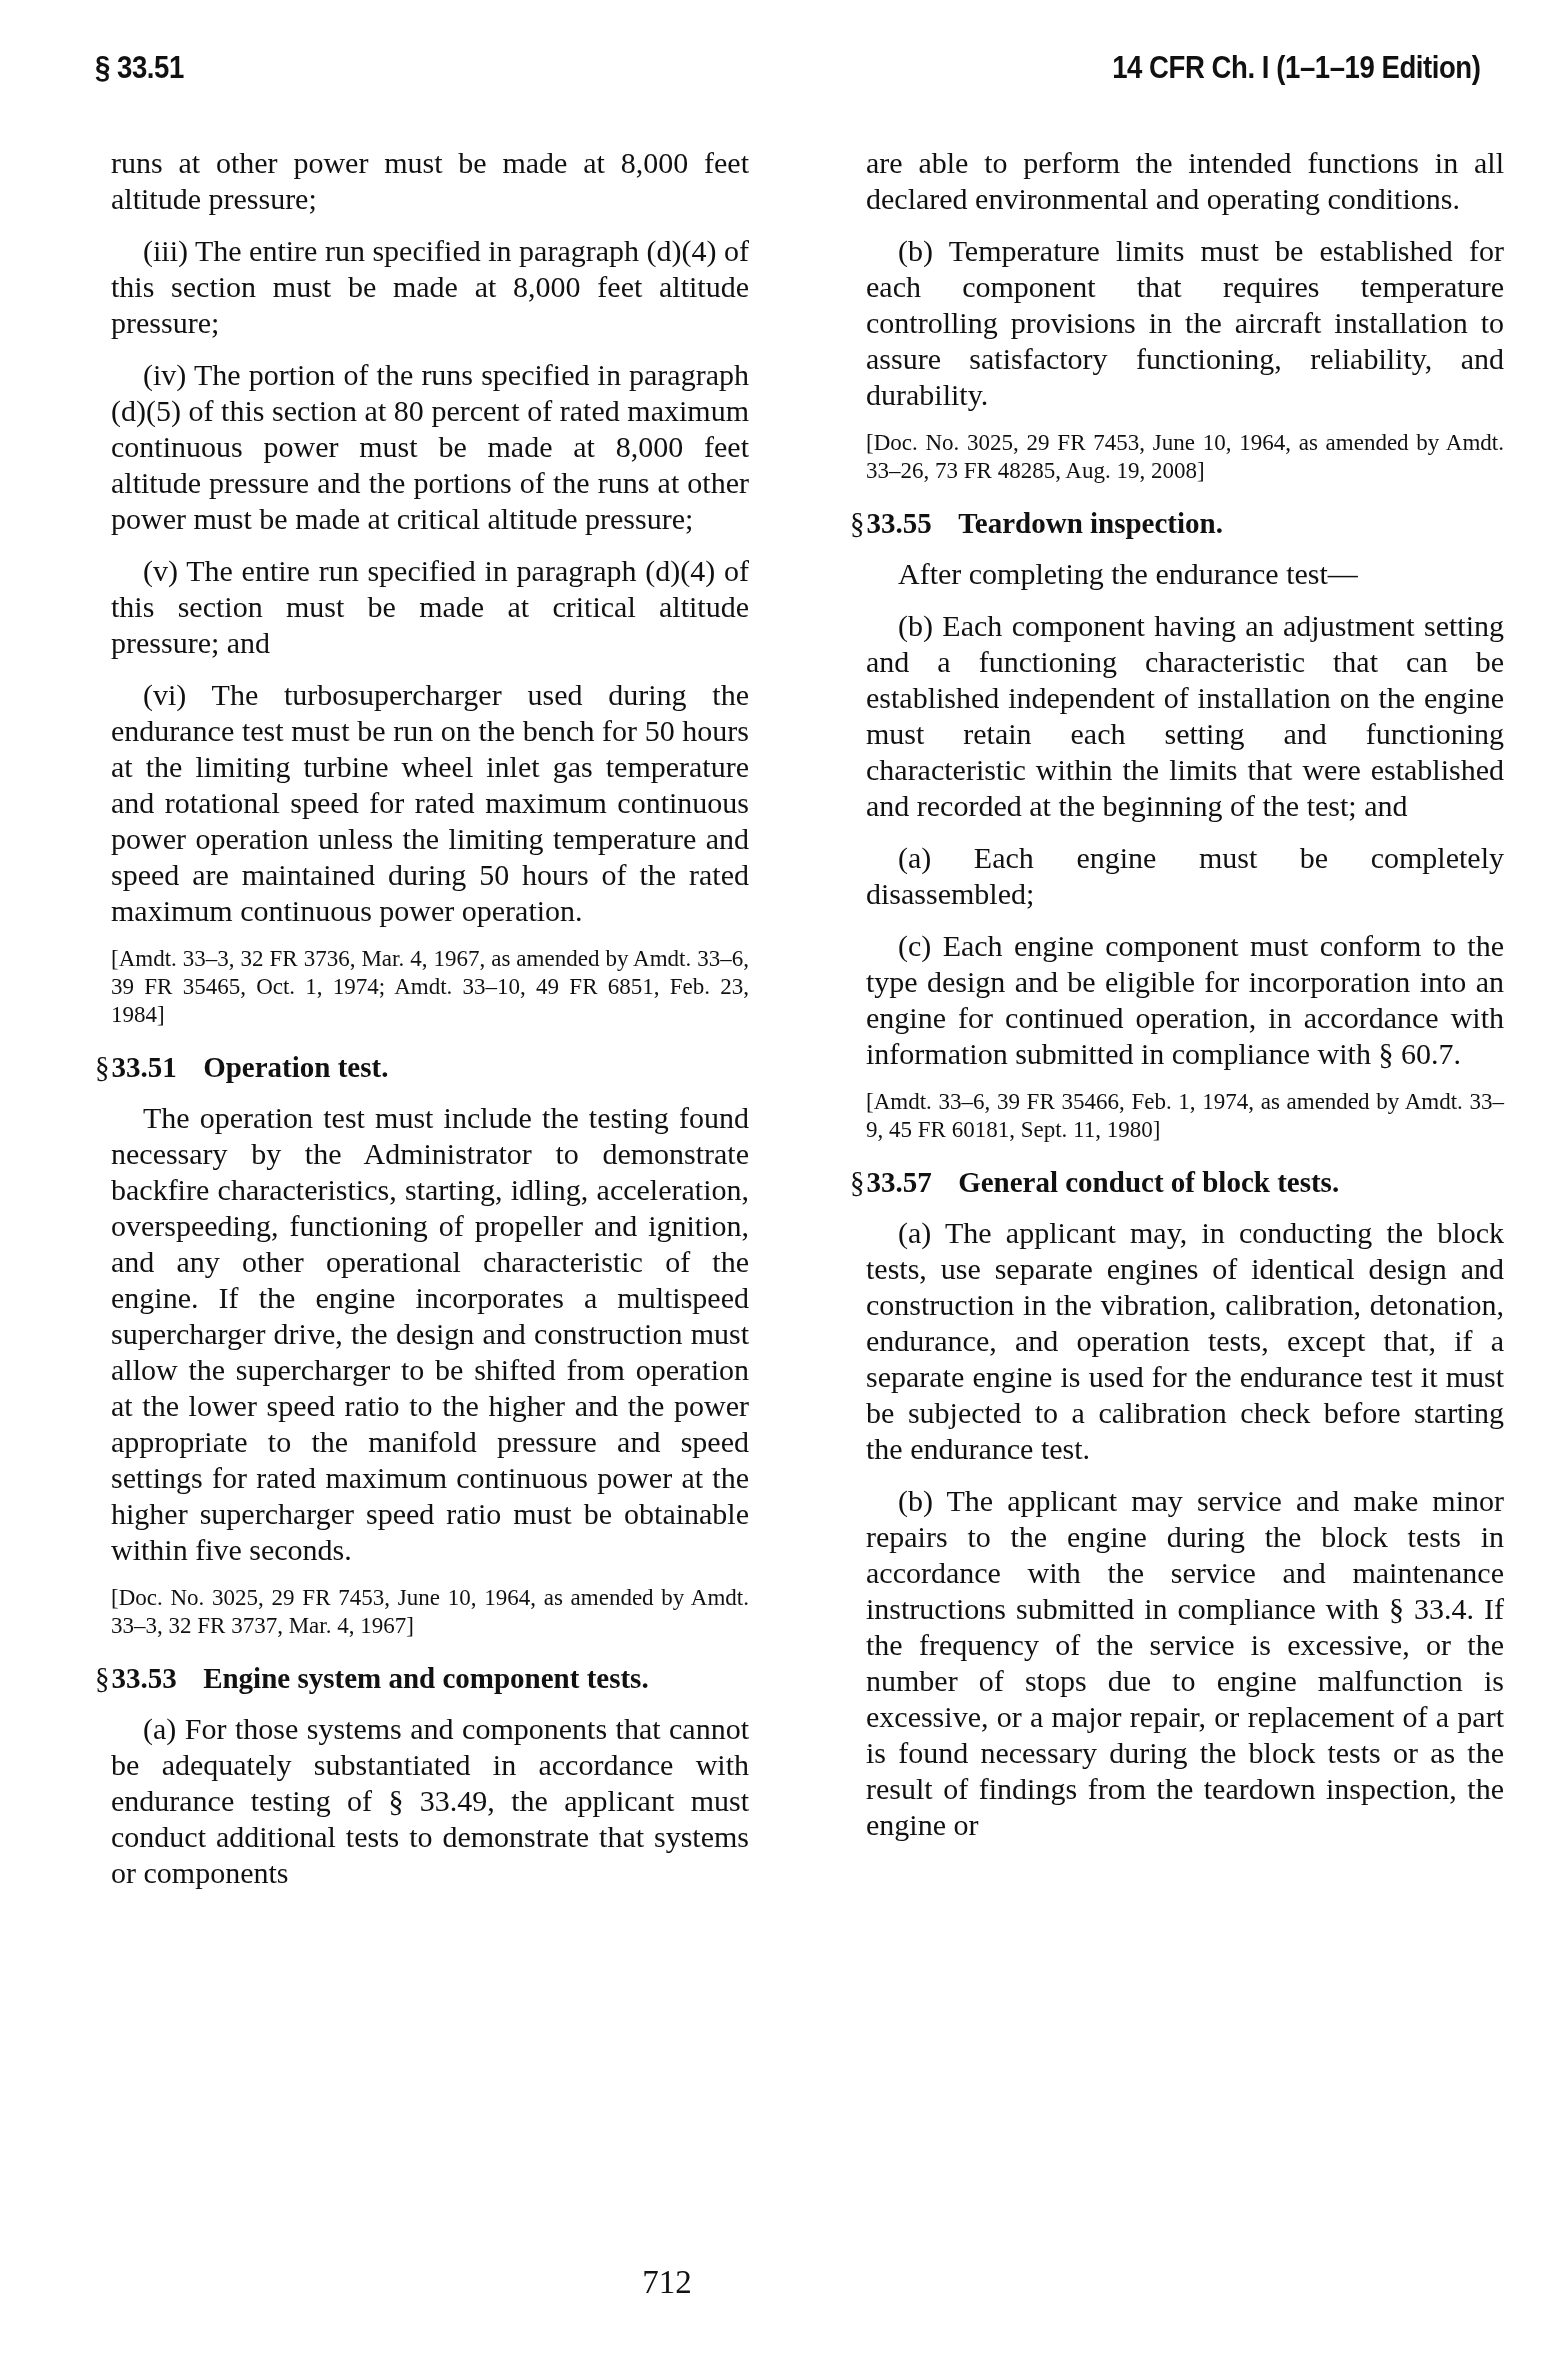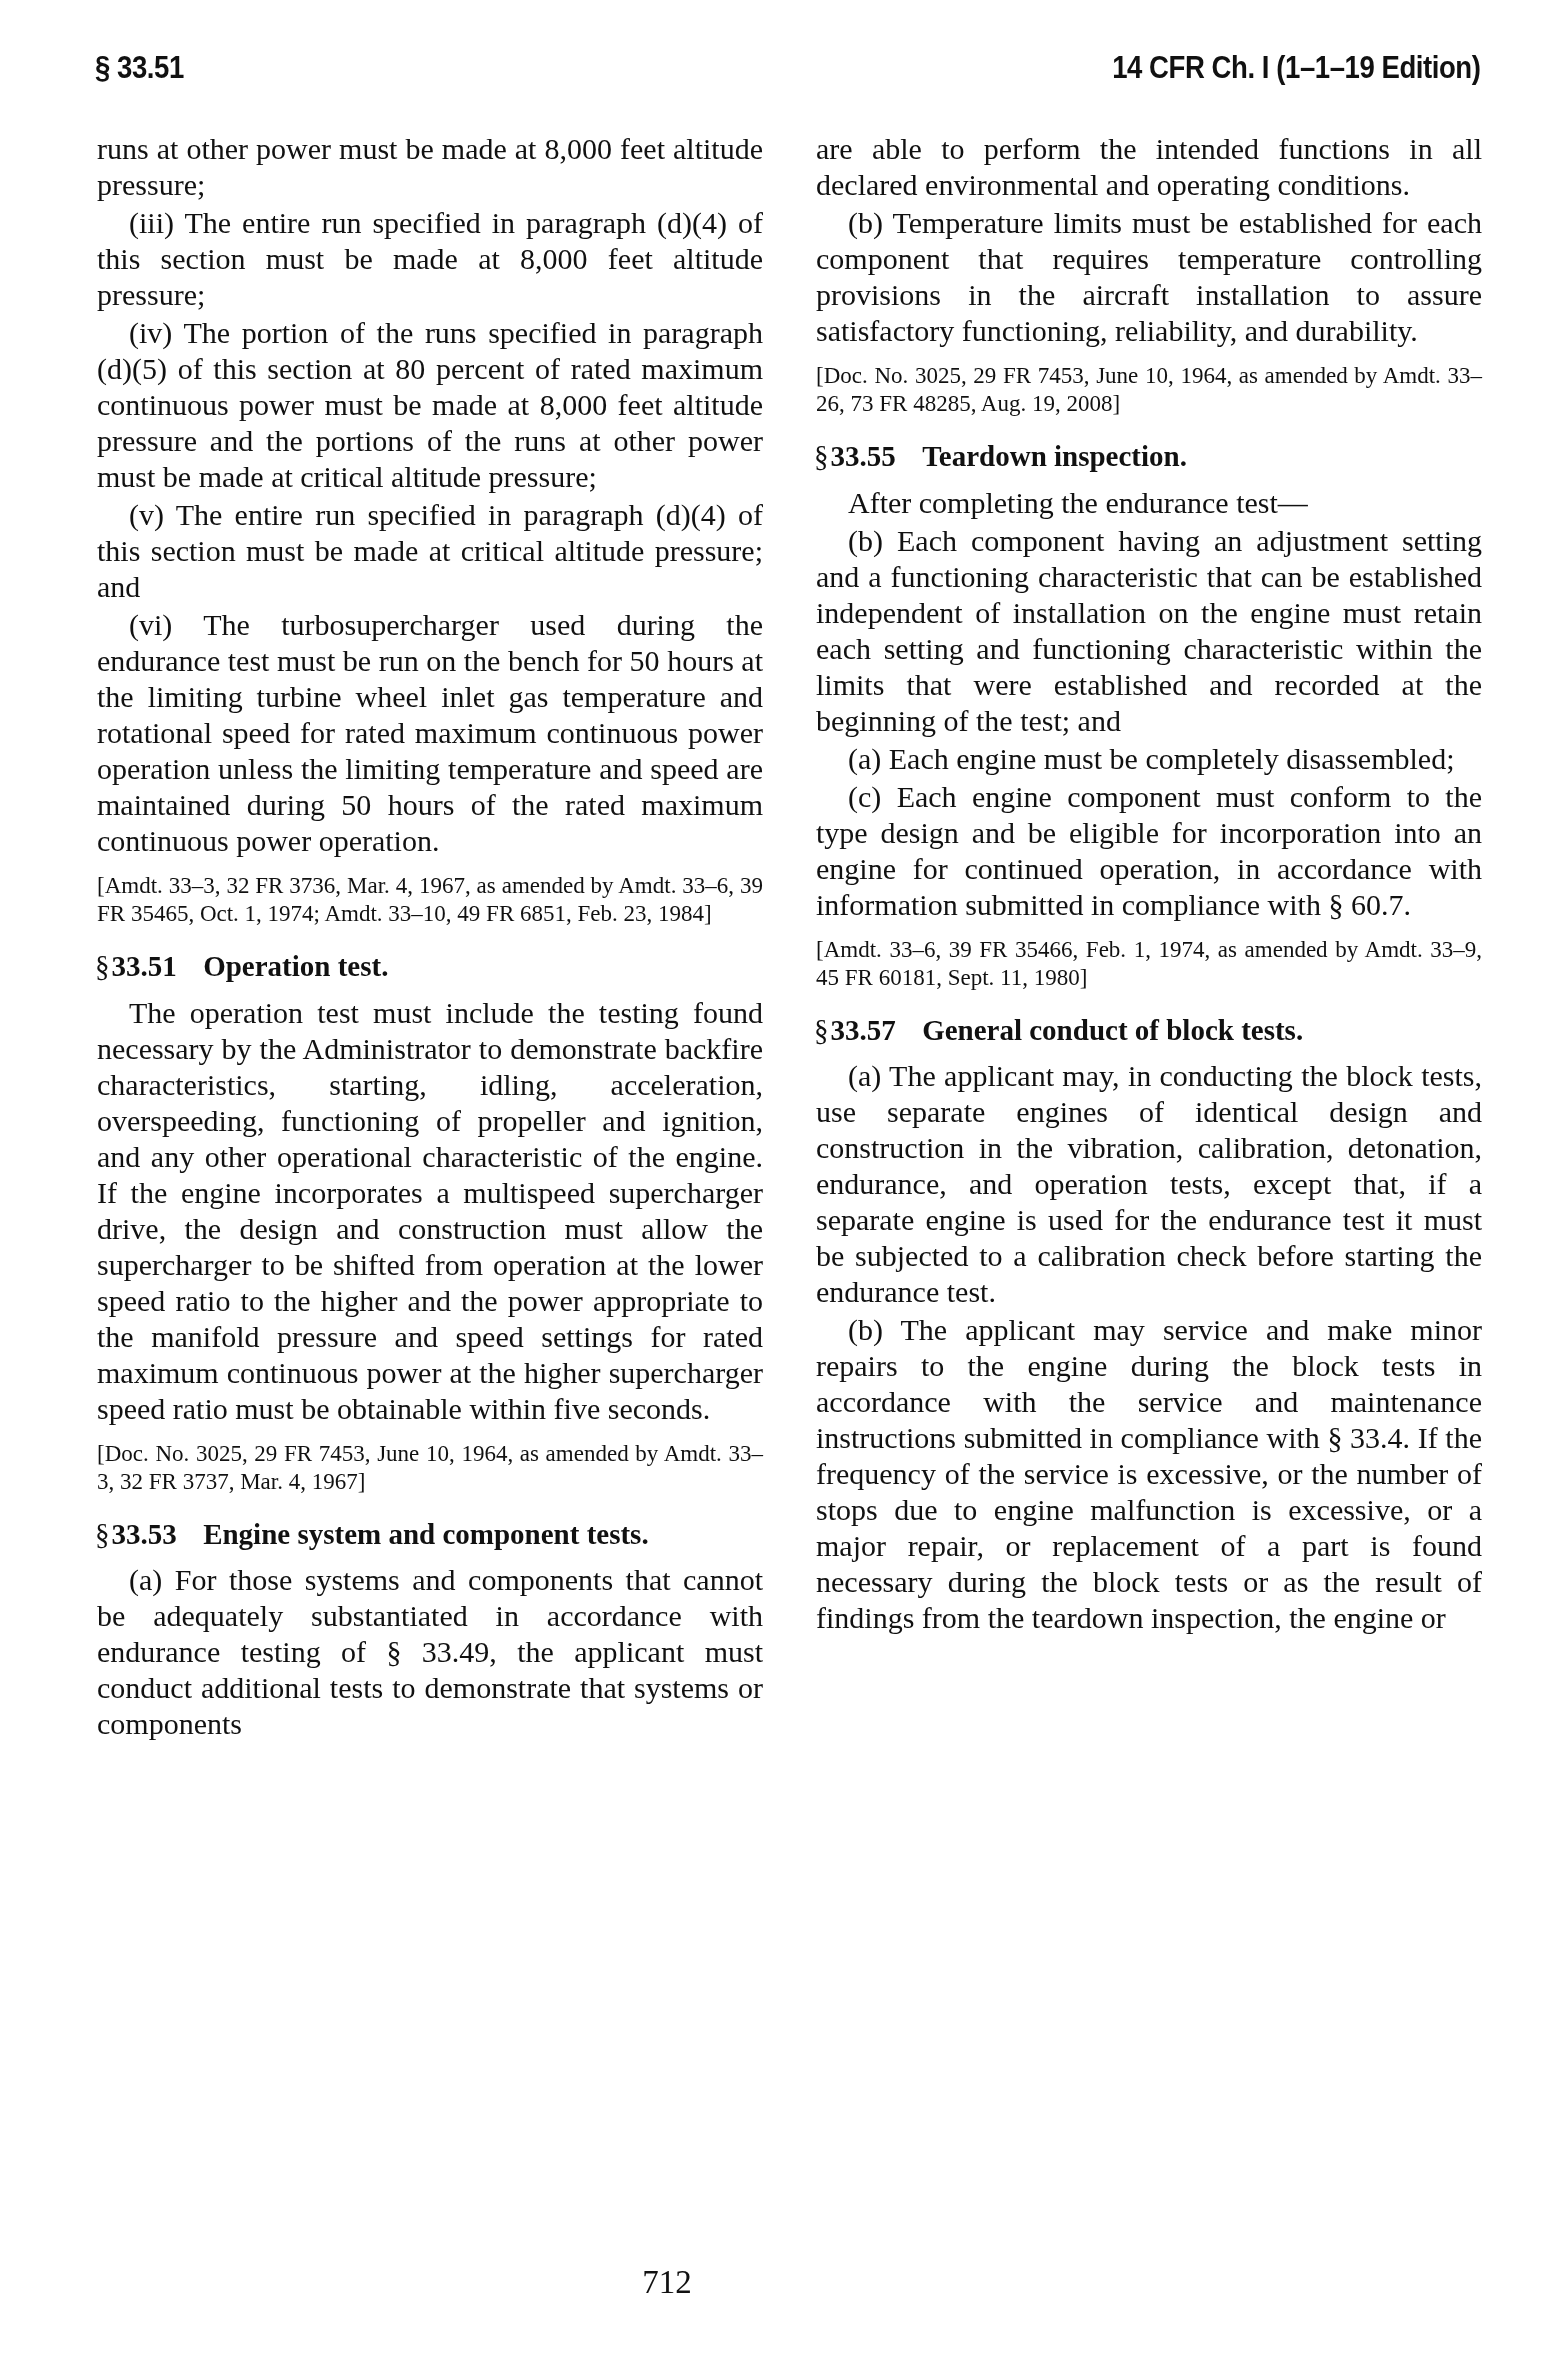--- a/index.html
+++ b/index.html
@@ -5,22 +5,22 @@
   html, body { margin: 0; padding: 0; background: #ffffff; }
   body { width: 1561px; height: 2366px; position: relative; overflow: hidden; color: #111; }
   .header { position: absolute; top: 49px; left: 95px; width: 1386px; height: 47px;
             font-family: "Liberation Sans", "DejaVu Sans", sans-serif; font-weight: bold;
             font-size: 32px; letter-spacing: -0.5px; transform: scaleX(0.86); transform-origin: left top; }
   .header .left { position: absolute; left: 0; top: 0; }
   .header .right { position: absolute; right: -225px; top: 0; }
   .col { position: absolute; top: 129px; width: 670px;
          font-family: "Liberation Serif", "DejaVu Serif", serif; font-size: 30px; line-height: 36px; }
   .col.left { left: 95px; }
-  .col.right { left: 814px; }
-  p { margin: 2px; text-align: justify; hyphens: manual; }
+  .col.right { left: 850px; }
+  p { margin: 16px; text-align: justify; hyphens: manual; }
   p.indent { text-indent: 32px; }
   p.cite { font-size: 23px; line-height: 28px; margin-top: 13.2px; margin-bottom: 21px; }
   h2 { margin: 0 0 11.4px 0; font-family: "Liberation Serif", "DejaVu Serif", serif; font-weight: bold;
        font-size: 29px; line-height: 34px; text-align: left; padding-left: 0; }
   h2.wrap { text-align: justify; padding-left: 64px; text-indent: -64px; }
   h2 .sym { font-weight: normal; margin-right: 1.9px; }
   h2 .num { margin-right: 26.5px; }
   .page-num { position: absolute; top: 2264px; left: 0; width: 1334px; text-align: center;
               font-family: "Liberation Serif", "DejaVu Serif", serif; font-size: 33px; }
 </style>

